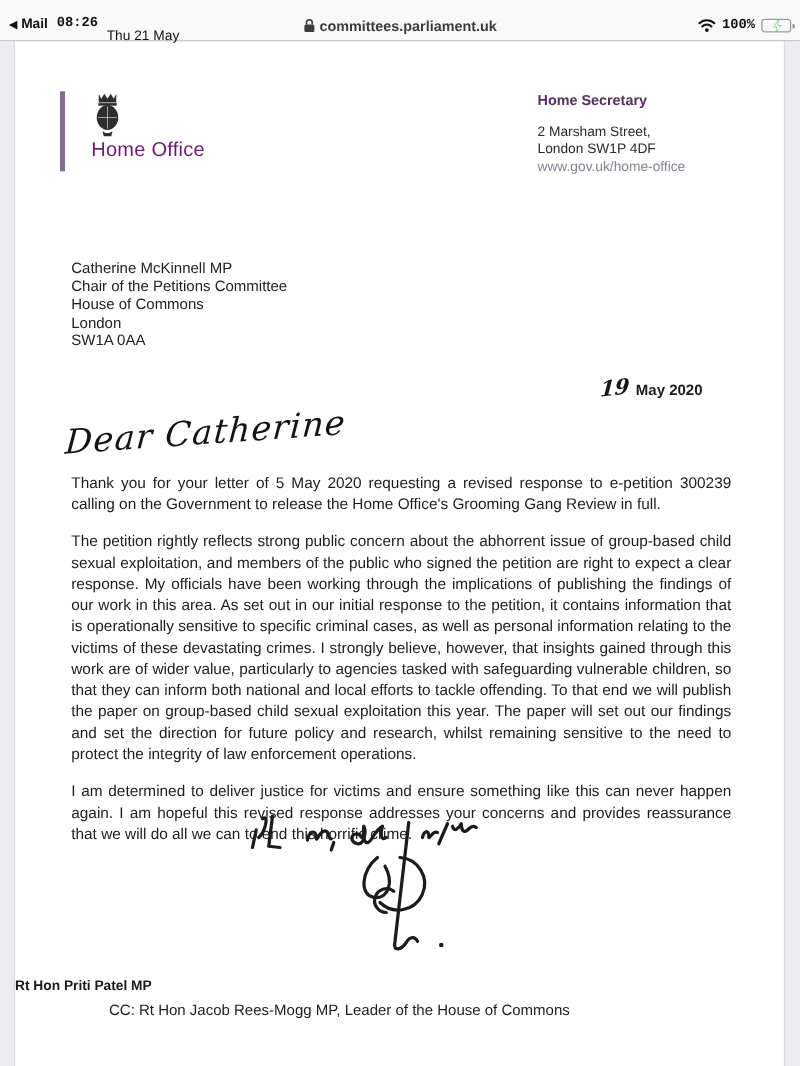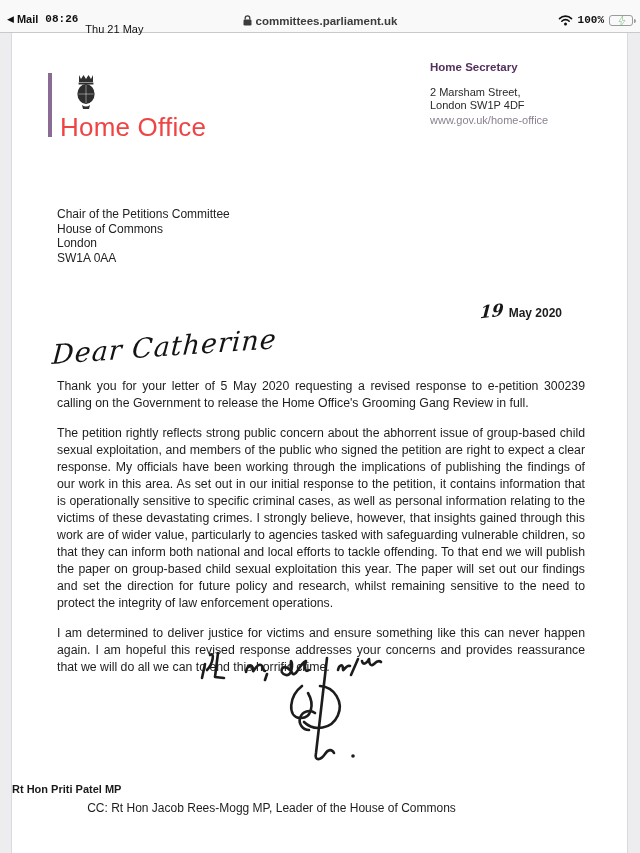--- a/index.html
+++ b/index.html
@@ -25,23 +25,23 @@
   
   .gutter-left { position:absolute; left:0; top:33px; width:12px; bottom:0; background:#ededf0; border-right:1px solid #d9d9de; }
   .gutter-right { position:absolute; right:0; top:33px; width:13px; bottom:0; background:#ededf0; border-left:1px solid #d9d9de; }
 
   
   .page { position:absolute; left:12px; top:33px; width:615px; height:820px; background:#ffffff; color:#1f1f1f; }
 
   .logo-block { position:absolute; left:36px; top:40px; }
   .logo-bar { position:absolute; left:0; top:0; width:3.5px; height:64px; }
   .crest { position:absolute; left:26px; top:0; }
-  .org-name { position:absolute; left:12px; top:39px; font-size:26px; letter-spacing:0.2px; color:#ef4444; white-space:nowrap; }
+  .org-name { position:absolute; left:25px; top:39px; font-size:16px; letter-spacing:0.2px; color:#701a75; white-space:nowrap; }
 
-  .sender-block { position:absolute; left:418px; top:28px; font-size:11px; line-height:13px; }
+  .sender-block { position:absolute; left:418px; top:42px; font-size:11px; line-height:13px; }
   .sender-title { font-weight:bold; font-size:11.5px; margin-bottom:12px; }
   .sender-web { margin-top:2px; color:#8a8190; }
   .sender-addr { color:#2a2a2a; }
 
   .recipient-block { position:absolute; left:45px; top:174px; font-size:12px; line-height:14.5px; color:#222; }
 
   .date-line { position:absolute; left:468px; top:268px; display:flex; align-items:baseline; gap:5px; }
   .date-hand { font-family:"DejaVu Serif", serif; font-style:italic; font-weight:bold; font-size:17px; transform:rotate(-6deg) skewX(-10deg); display:inline-block; color:#161616; }
   .date-printed { font-size:12px; font-weight:bold; color:#1c1c1c; }
 
@@ -120,20 +120,21 @@
     </div>
 
     <div class="sender-block">
       <div class="sender-title" style="color:#53305e;">Home Secretary</div>
       <div class="sender-addr">2 Marsham Street,</div>
       <div class="sender-addr">London SW1P 4DF</div>
       <div class="sender-web">www.gov.uk/home-office</div>
     </div>
 
     <div class="recipient-block">
+      <div>Catherine McKinnell MP</div>
       <div>Chair of the Petitions Committee</div>
       <div>House of Commons</div>
       <div>London</div>
       <div>SW1A 0AA</div>
     </div>
 
     <div class="date-line">
       <span class="date-hand">19</span>
       <span class="date-printed">May 2020</span>
     </div>

